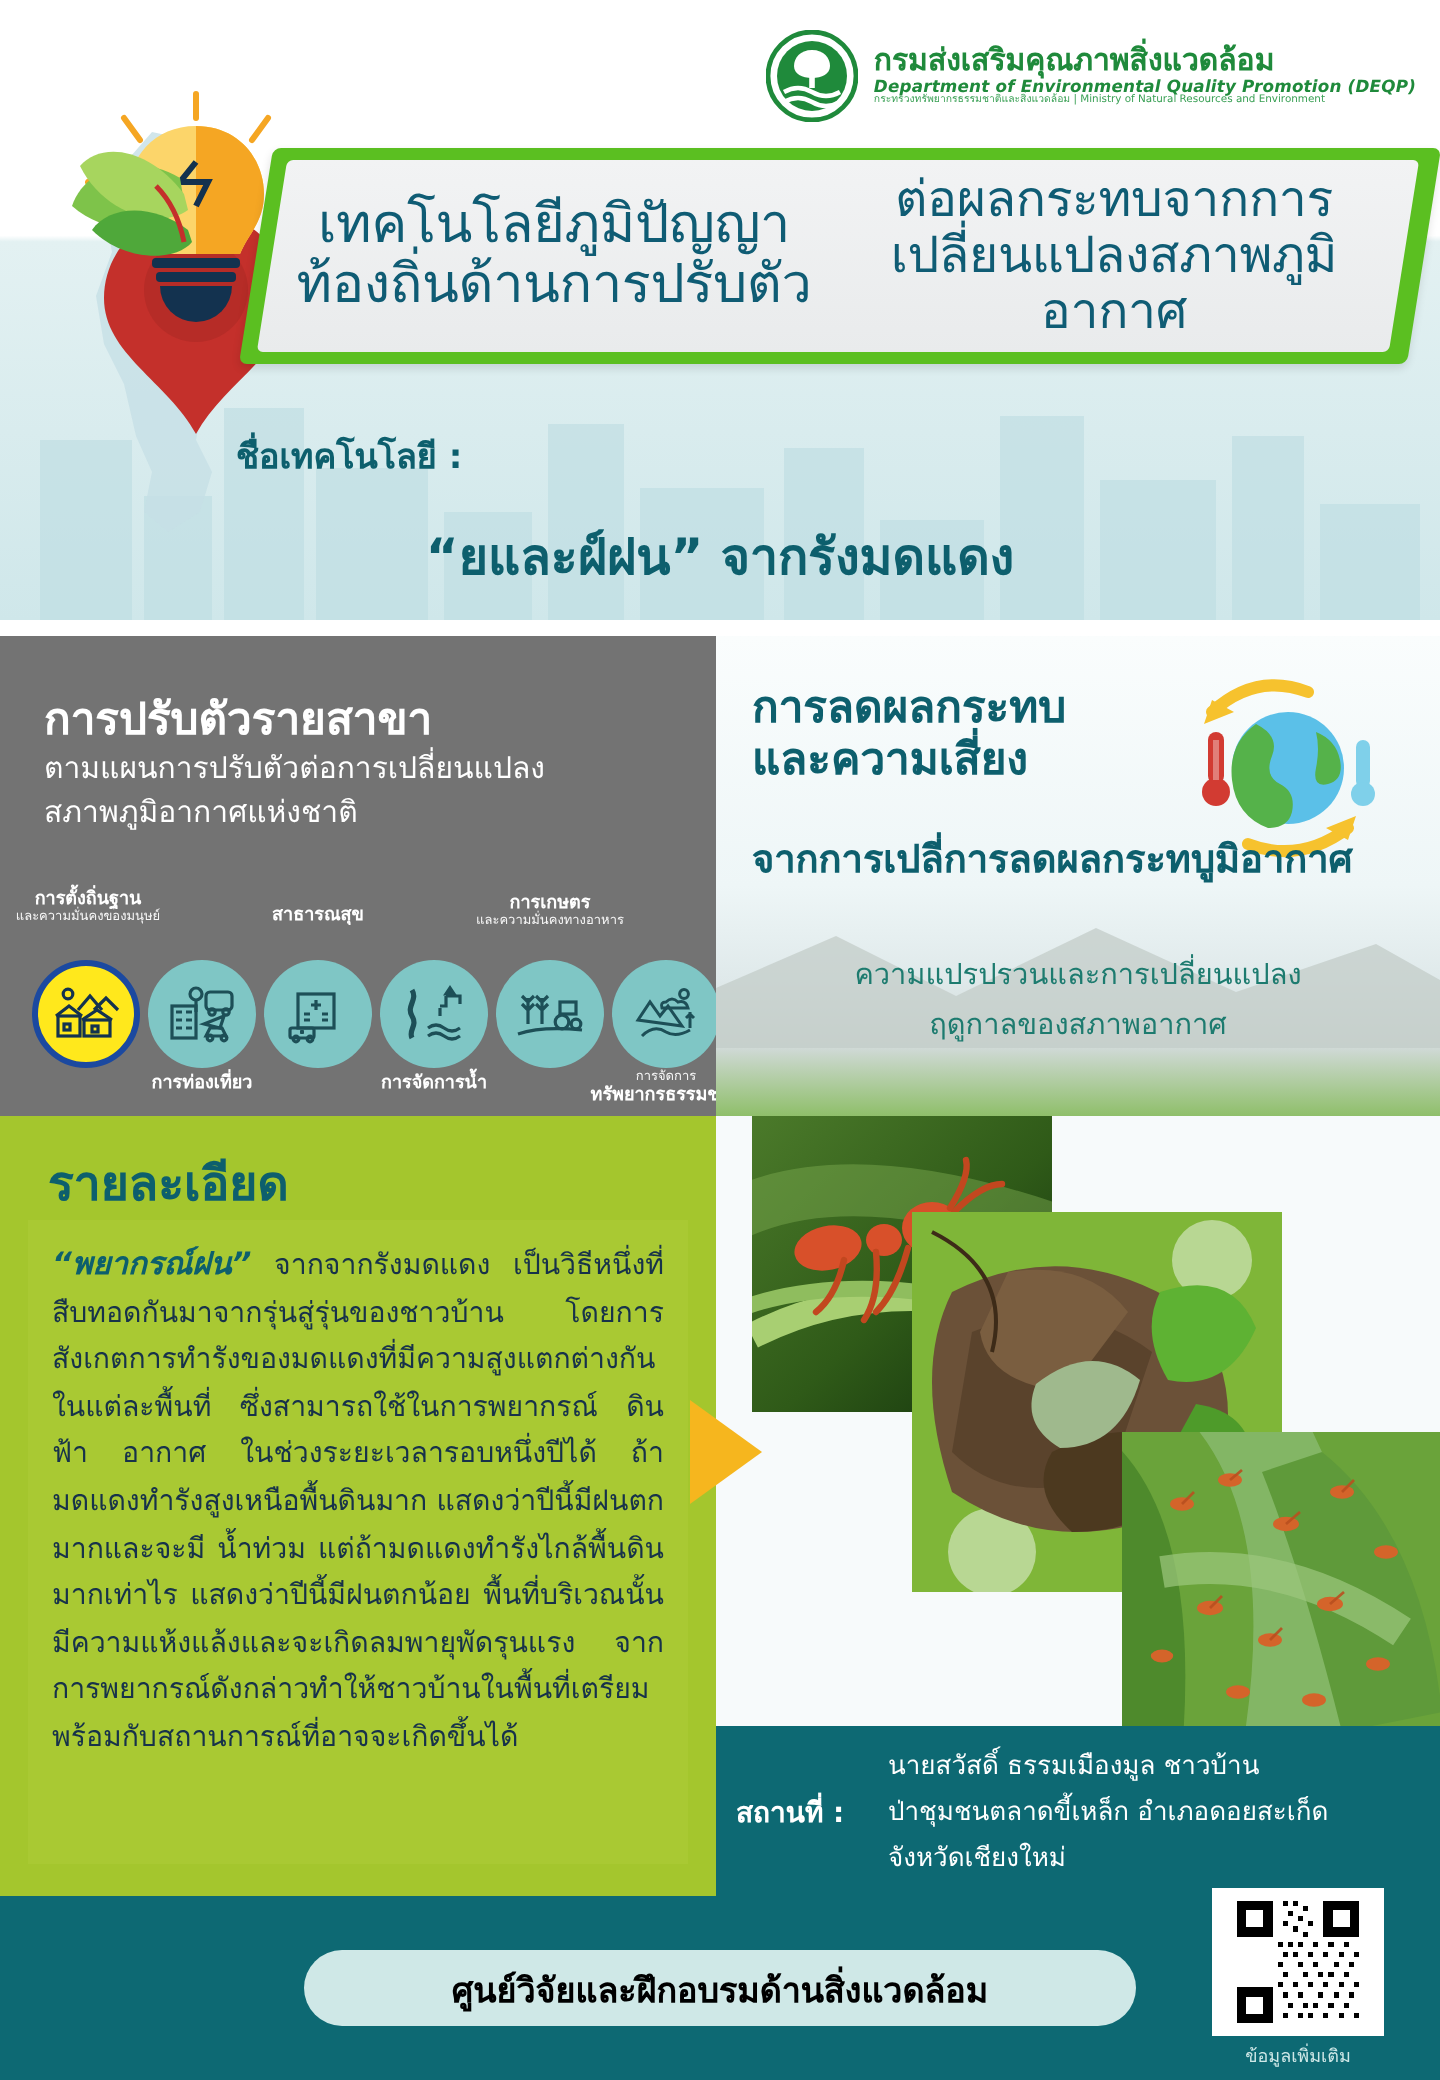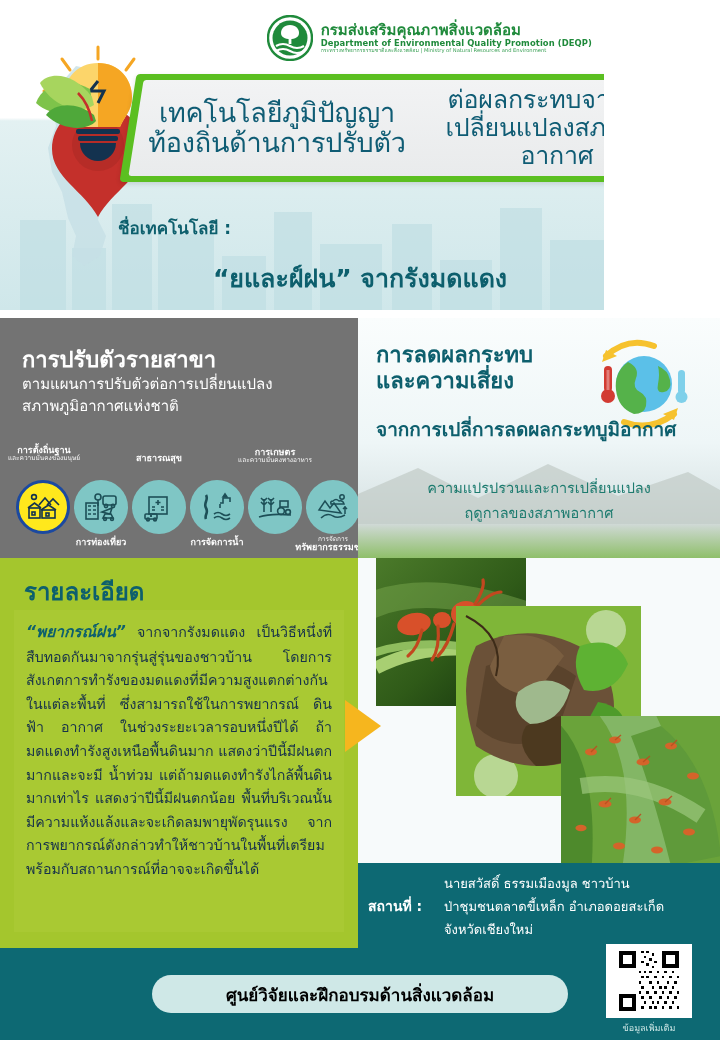--- a/index.html
+++ b/index.html
@@ -6,21 +6,21 @@
   * { box-sizing: border-box; margin:0; padding:0; }
   html,body { background:#ffffff; }
   body {
     width:720px; height:1040px; position:relative; overflow:hidden;
     font-family:"DejaVu Sans","Liberation Sans",sans-serif;
   }
   .poster { position:absolute; inset:0; background:#ffffff; }
 
   
   .header {
-    position:absolute; left:0; top:0; width:604px; height:310px;
+    position:absolute; left:0; top:0; width:720px; height:310px;
     background:linear-gradient(180deg,#ffffff 0%,#ffffff 38%,#e3f1f2 39%,#cfe7ea 100%);
     overflow:hidden;
     padding-left:28px;
   }
   .skyline { position:absolute; left:0; bottom:0; width:720px; height:150px; opacity:.65; }
   .th-map { position:absolute; left:18px; top:60px; width:150px; height:215px; opacity:.85; }
 
   .bulb-wrap { position:absolute; left:28px; top:45px; width:140px; height:185px; }
 
   .title-banner {
@@ -120,21 +120,21 @@
     background:#cfe8e7; border-radius:19px; display:flex; align-items:center; justify-content:center;
     color:#000000; font-size:17px; font-weight:bold;
   }
   .qr-box { position:absolute; left:606px; top:944px; width:86px; height:74px; background:#ffffff; padding:4px; }
   .qr-cap { position:absolute; left:606px; top:1021px; width:86px; text-align:center; color:#cfe8e7; font-size:9px; }
 
   
   .deqp { position:absolute; right:12px; top:14px; height:48px; display:flex; align-items:center; gap:8px; }
   .deqp-txt { line-height:1.1; }
   .deqp-t1 { font-size:15px; font-weight:bold; color:#1f8a3b; }
-  .deqp-t2 { font-size:8.4px; font-weight:bold; color:#1f8a3b; letter-spacing:.1px;}
+  .deqp-t2 { font-size:8.4px; font-weight:bold; color:#1f8a3b; letter-spacing:.1px;font-style:italic;}
   .deqp-t3 { font-size:5.2px; color:#3aa055; }
 </style>
 </head>
 <body>
 
 <div class="poster">
 
   <div class="header">
 
     <svg class="skyline" viewBox="0 0 720 150" preserveAspectRatio="none">

